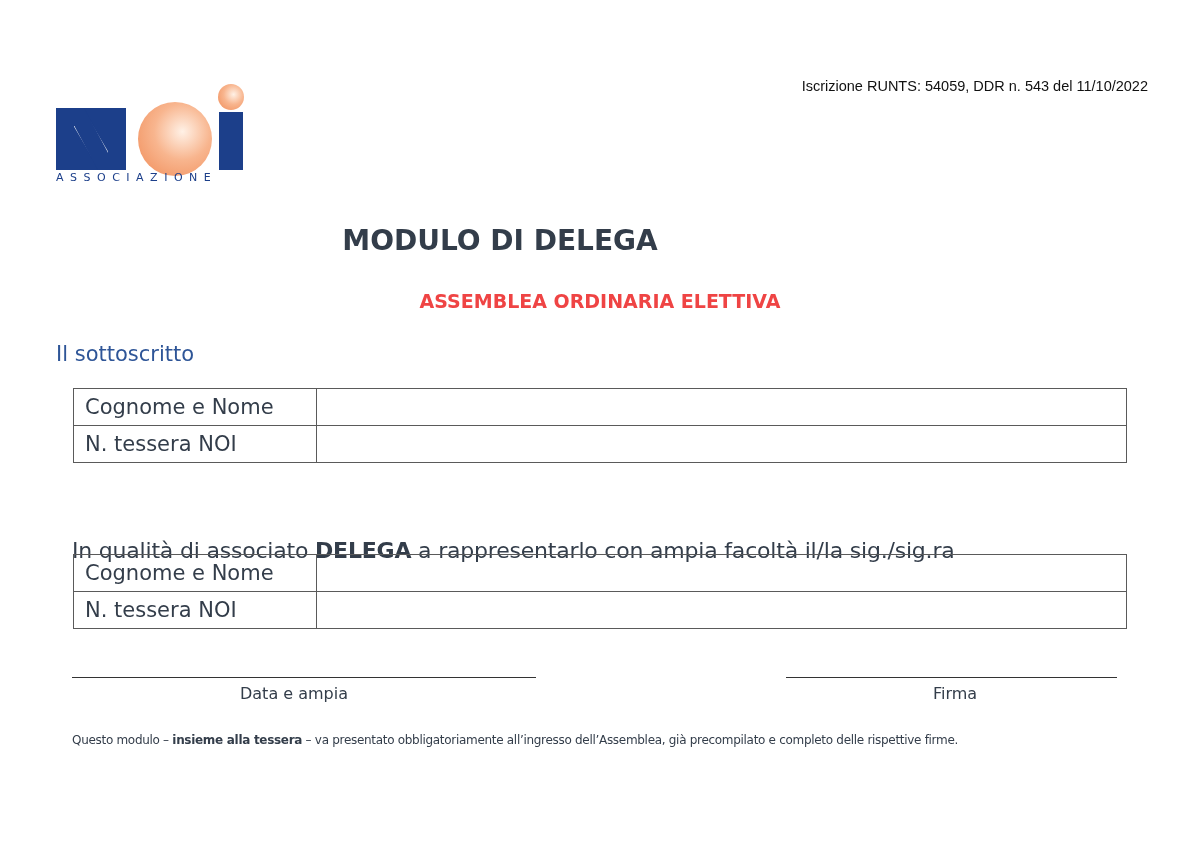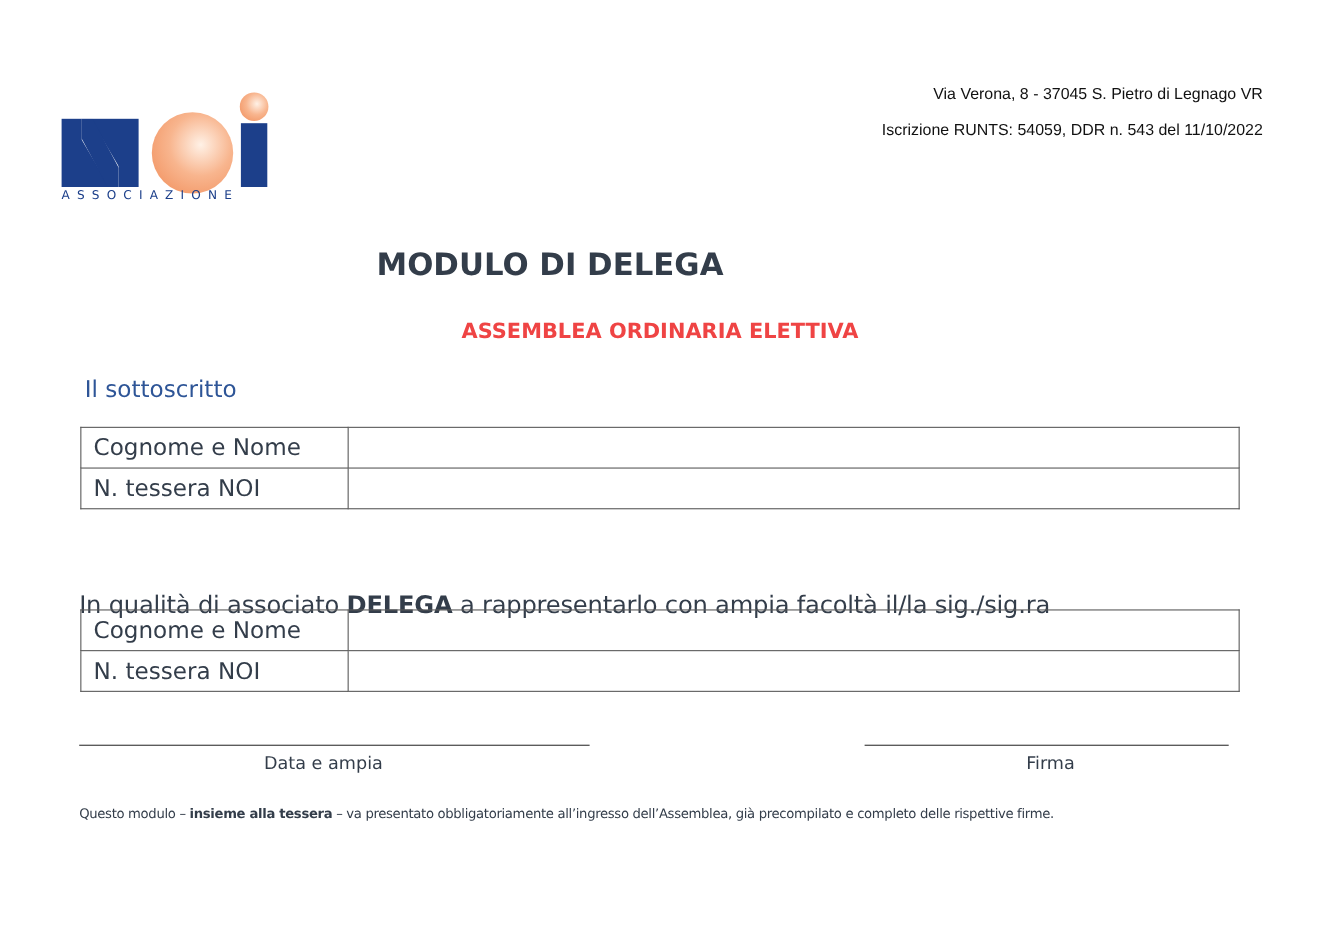--- a/index.html
+++ b/index.html
@@ -14,21 +14,21 @@
   .logo .i-dot { position: absolute; left: 162px; top: 2px; width: 26px; height: 26px; border-radius: 50%; background: radial-gradient(circle at 60% 40%, #fff1e6 0%, #f8b58e 45%, #f08a55 100%); }
   .logo .assoc { position: absolute; left: 0; top: 89px; width: 190px; font-family: "DejaVu Sans", sans-serif; font-size: 11px; letter-spacing: 6.5px; color: #1c3f8a; white-space: nowrap; }
 
   .org { position: absolute; right: 52px; top: 70px; text-align: right; font-family: "Liberation Sans", sans-serif; color: #111; font-size: 14.5px; }
   .org div { line-height: 32.5px; }
   .org .name { font-weight: bold; }
 
   .title { position: absolute; left: 0; width: 1000px; top: 224px; text-align: center; font-family: "DejaVu Sans", sans-serif; font-weight: bold; font-size: 28px; color: #333d4a; }
   .subtitle { position: absolute; left: 0; width: 1200px; top: 290px; text-align: center; font-family: "DejaVu Sans", sans-serif; font-weight: bold; font-size: 19px; color: #ef4444; }
 
-  .section-label { position: absolute; left: 77px; top: 342px; font-size: 21px; color: #2e5597; font-family: "DejaVu Sans", sans-serif; }
+  .section-label { position: absolute; left: 56px; top: 342px; font-size: 21px; color: #2e5597; font-family: "DejaVu Sans", sans-serif; }
 
   table.form { position: absolute; left: 73px; width: 1054px; border-collapse: collapse; }
   table.form td { border: 1px solid #5a5a5a; height: 35px; padding: 0 0 0 11px; font-size: 21px; color: #333d4a; font-family: "DejaVu Sans", sans-serif; }
   table.form td.label { width: 231px; }
   table.form td.value { padding: 0; }
   table.form td.value input { width: 100%; height: 34px; border: 0; outline: none; background: transparent; font-size: 18px; }
   #table1 { top: 388px; }
   #table2 { top: 554px; }
 
   .delega-line { position: absolute; left: 72px; top: 506px; font-size: 22px; color: #333d4a; font-family: "DejaVu Sans", sans-serif; white-space: nowrap; letter-spacing: -0.2px; margin-top: 32px; }
@@ -49,21 +49,20 @@
 
 <div class="logo">
   <div class="n"></div>
   <div class="o"></div>
   <div class="i-dot"></div>
   <div class="i-stem"></div>
   <div class="assoc">ASSOCIAZIONE</div>
 </div>
 
 <div class="org">
-  <div>Via Verona, 8 - 37045 S. Pietro di Legnago VR</div>
   <div>Iscrizione RUNTS: 54059, DDR n. 543 del 11/10/2022</div>
 </div>
 
 <div class="title">MODULO DI DELEGA</div>
 <div class="subtitle">ASSEMBLEA ORDINARIA ELETTIVA</div>
 
 <div class="section-label">Il sottoscritto</div>
 
 <table class="form" id="table1">
   <tbody>

